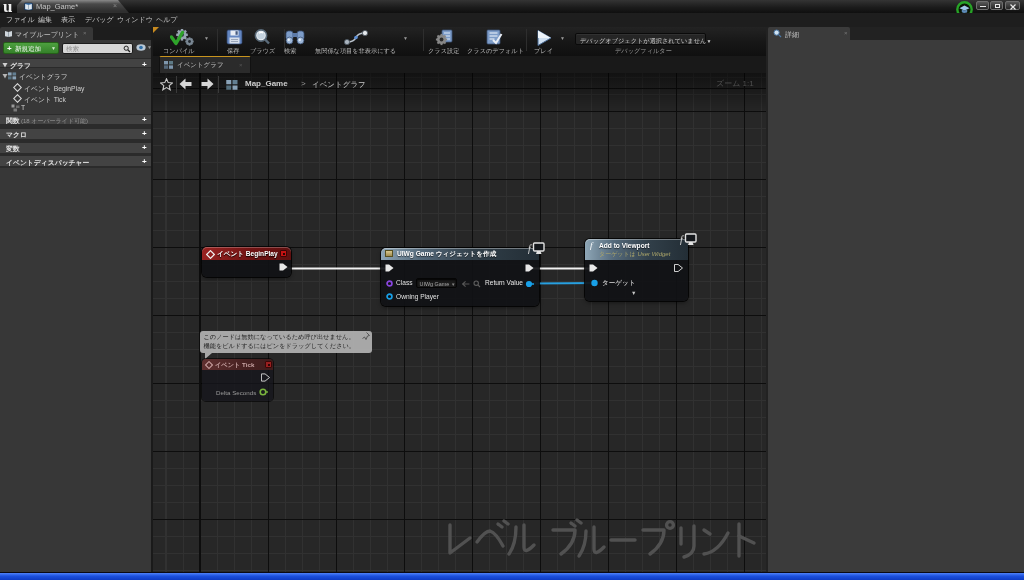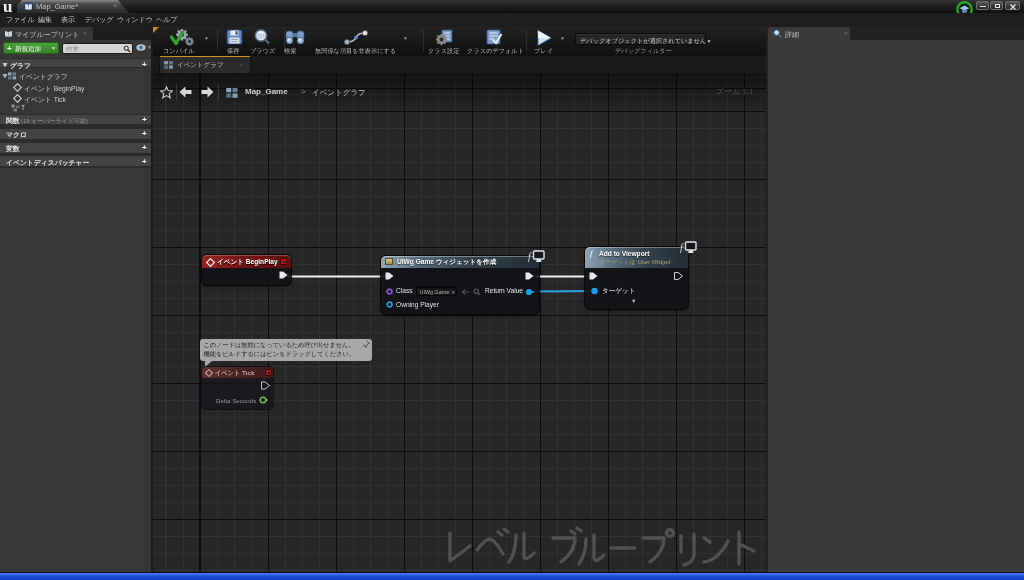--- a/index.html
+++ b/index.html
@@ -263,21 +263,21 @@
   <div class="tx" style="left:24px;top:5px;font-size:6.5px;color:#c2c2c2;">イベントグラフ</div>
   <div class="tx" style="left:86px;top:5.5px;font-size:6px;color:#555;">×</div>
 
   <div id="grid" class="abs" style="left:0;top:17px;width:613px;height:499px;background-color:#272727;background-image:
     repeating-linear-gradient(to right,#0d0d0d 0 1px,transparent 1px 68px),
     repeating-linear-gradient(to bottom,#0d0d0d 0 1px,transparent 1px 68px),
     repeating-linear-gradient(to right,#313131 0 1px,transparent 1px 17px),
     repeating-linear-gradient(to bottom,#313131 0 1px,transparent 1px 17px);
     background-position:47px 0,0 38px,13px 0,0 4px;"></div>
   <div class="abs" style="left:0;top:17px;width:613px;height:42px;background:linear-gradient(rgba(0,0,0,0.55),rgba(0,0,0,0));"></div>
-  <div id="nodes" class="abs" style="left:0;top:8px;width:613px;height:516px;">
+  <div id="nodes" class="abs" style="left:0;top:0;width:613px;height:516px;">
 
     <svg class="abs" style="left:7px;top:22px" width="13" height="13" viewBox="0 0 13 13">
           <path d="M6.5 0.8 L8.2 4.6 L12.4 5 L9.2 7.7 L10.2 11.8 L6.5 9.6 L2.8 11.8 L3.8 7.7 L0.6 5 L4.8 4.6 Z" fill="none" stroke="#c9c9c9" stroke-width="1.1"></path>
         </svg>
     <div class="abs" style="left:23px;top:20px;width:1px;height:17px;background:#3a3a3a;"></div>
     <svg class="abs" style="left:26px;top:22px" width="13" height="12" viewBox="0 0 13 12">
           <path d="M6.5 0.5 L0.5 6 L6.5 11.5 L6.5 8 L12.5 8 L12.5 4 L6.5 4 Z" fill="#d6d6d6"></path>
         </svg>
     <svg class="abs" style="left:48px;top:22px" width="13" height="12" viewBox="0 0 13 12">
           <path d="M6.5 0.5 L12.5 6 L6.5 11.5 L6.5 8 L0.5 8 L0.5 4 L6.5 4 Z" fill="#d6d6d6"></path>

